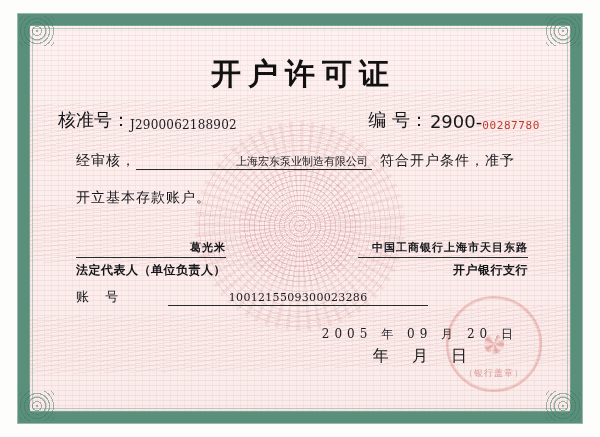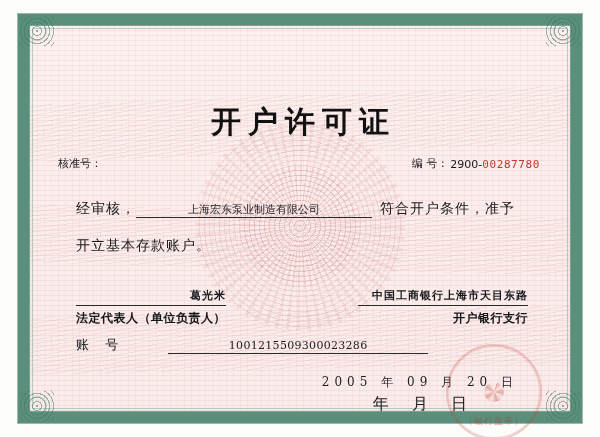--- a/index.html
+++ b/index.html
@@ -158,21 +158,20 @@
   .wave-band.b3 { top: 74%; transform: rotate(-1.2deg); }
 
   
   .content {
     position: absolute;
     left: 30px;
     top: 26px;
     right: 30px;
     bottom: 26px;
     color: #1b1b1b;
-    margin-top: 48px;
   }
 
   .doc-title {
     position: absolute;
     left: 0;
     right: 0;
     top: 28px;
     text-align: center;
     font-family: "DejaVu Serif", "Liberation Serif", serif;
     font-size: 30px;
@@ -199,28 +198,28 @@
     color: #c0392b;
     letter-spacing: 0.6px;
     font-family: "DejaVu Sans Mono", "Liberation Mono", monospace;
     font-size: 11px;
   }
 
   
   .row-main { left: 46px; top: 126px; right: 30px; }
   .row-main2 { left: 46px; top: 163px; }
 
-  .label { font-size: 11px; }
+  .label { font-size: 18px; }
   .label-big { font-size: 14px; letter-spacing: 1px; }
 
   .fill {
     position: relative;
     display: inline-block;
     border-bottom: 1px solid #2a2a2a;
-    text-align: center;
+    text-align: right;
     font-size: 11px;
     padding: 0 4px 1px 4px;
     line-height: 13px;
     color: #16181c;
   }
 
   
   .row-rep  { left: 46px;  top: 214px; }
   .row-bank { right: 42px; top: 214px; }
 
@@ -350,20 +349,21 @@
   <div class="corner tr"></div>
   <div class="corner bl"></div>
   <div class="corner br"></div>
 
   <div class="content">
 
     <div class="doc-title">开户许可证</div>
 
     <div class="row row-approval">
       <span class="label">核准号：</span>
+      <span class="hand-ink" style="font-size:12px;letter-spacing:0.2px;">J2900062188902</span>
     </div>
 
     <div class="row row-serial">
       <span class="label">编 号：</span>
       <span class="label" style="margin-left:2px;">2900-</span>
       <span class="serial-red">00287780</span>
     </div>
 
     <div class="row row-main">
       <span class="label-big">经审核，</span>

